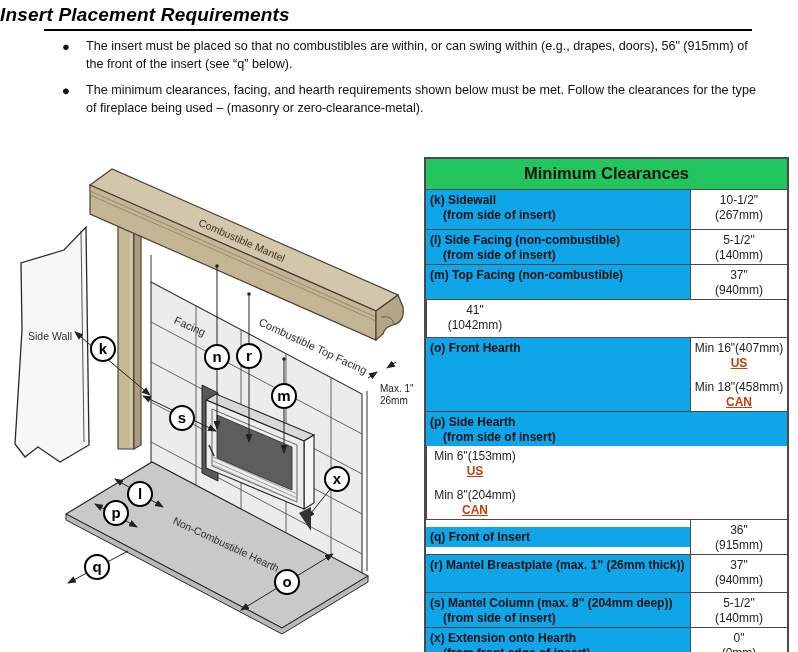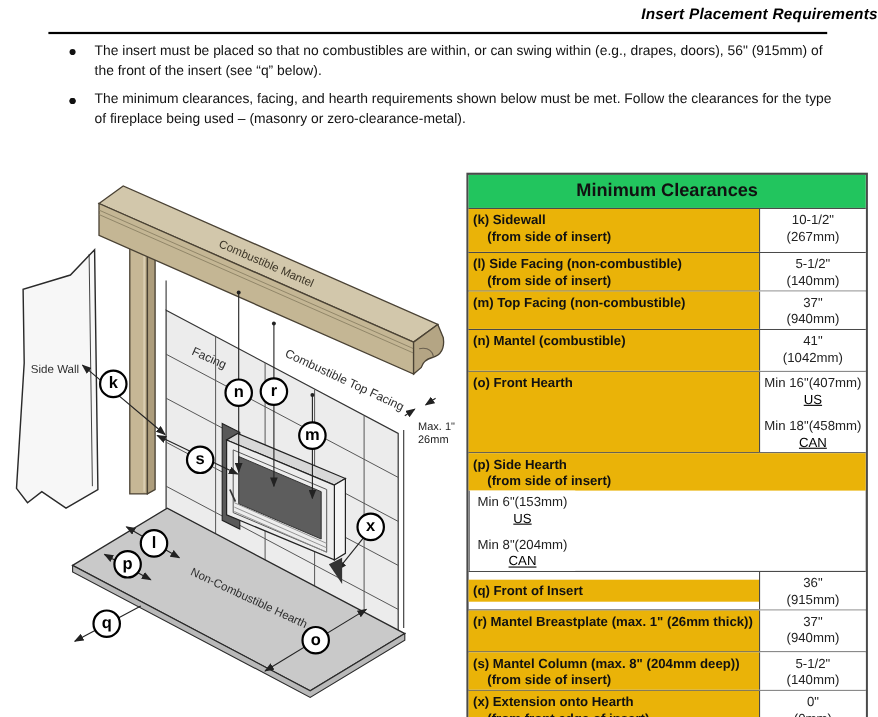--- a/index.html
+++ b/index.html
@@ -4,21 +4,21 @@
 <style>
   * { margin:0; padding:0; box-sizing:border-box; }
   html,body { background:#fff; }
   .page {
     position:relative; width:798px; height:652px; background:#fff;
     font-family:"Liberation Sans", sans-serif; color:#1a1a1a; overflow:hidden;
   }
   
   .title {
     position:absolute; top:4px; left:0; width:798px;
-    text-align:right; font-size:14px; font-weight:bold; font-style:italic;
+    text-align:left; font-size:19px; font-weight:bold; font-style:italic;
     letter-spacing:.2px; color:#000;
   }
   .title-rule { position:absolute; top:29px; left:44px; width:708px; height:2px; background:#000; }
   .bullets { position:absolute; top:38px; left:60px; width:700px; list-style:none; }
   .bullets li { position:relative; padding-left:26px; margin-bottom:9px; font-size:12.6px; line-height:17.5px; color:#111; }
   .bullets li .dot { position:absolute; left:2px; top:0; font-size:13px; }
   
   .diagram { position:absolute; left:0; top:140px; width:445px; height:512px; }
   .diagram svg { position:absolute; left:0; top:0; }
   .dlabel { position:absolute; color:#2e2e2e; text-align:center; }
@@ -35,27 +35,27 @@
   
   .clearance-table {
     position:absolute; left:424px; top:157px; width:365px;
     border:2px solid #4a4a4a; background:#fff; font-size:12px;
   }
   .ct-header {
     background:#22c55e; text-align:center; font-weight:bold; font-size:16.5px;
     padding:5px 0 6px; color:#111;
   }
   .ct-row { display:flex; border-top:1px solid #4a4a4a; }
-  .ct-label { flex:1; background:#eab308; padding:3px 4px 2px 4px; font-weight:bold; color:#111; line-height:14.5px; }
+  .ct-label { flex:1; background:#0ea5e9; padding:3px 4px 2px 4px; font-weight:bold; color:#111; line-height:14.5px; }
   .ct-label .sub { padding-left:13px; }
   .ct-value {
     width:97px; background:#fff; border-left:1px solid #4a4a4a;
     text-align:center; padding:3px 2px 2px; line-height:14.5px; color:#222;
   }
-  .ct-value .tag { font-weight:normal; text-decoration:underline; color:#000000; }
+  .ct-value .tag { font-weight:bold; text-decoration:underline; color:#c2410c; }
   .ct-value .grp2 { margin-top:10px; }
 </style>
 </head>
 <body>
 
 <div class="page">
 
   <div class="title">Insert Placement Requirements</div>
   <div class="title-rule"></div>
 
@@ -188,23 +188,20 @@
       <div class="ct-label">
         <div>(m) Top Facing (non-combustible)</div>
       </div>
       <div class="ct-value">
         <div>37"</div>
         <div>(940mm)</div>
       </div>
     </div>
 
     <div class="ct-row" style="min-height:38px;">
-      <div class="ct-label">
-        <div>(n) Mantel (combustible)</div>
-      </div>
       <div class="ct-value">
         <div>41"</div>
         <div>(1042mm)</div>
       </div>
     </div>
 
     <div class="ct-row" style="min-height:72px;justify-content:center;">
       <div class="ct-label">
         <div>(o) Front Hearth</div>
       </div>

